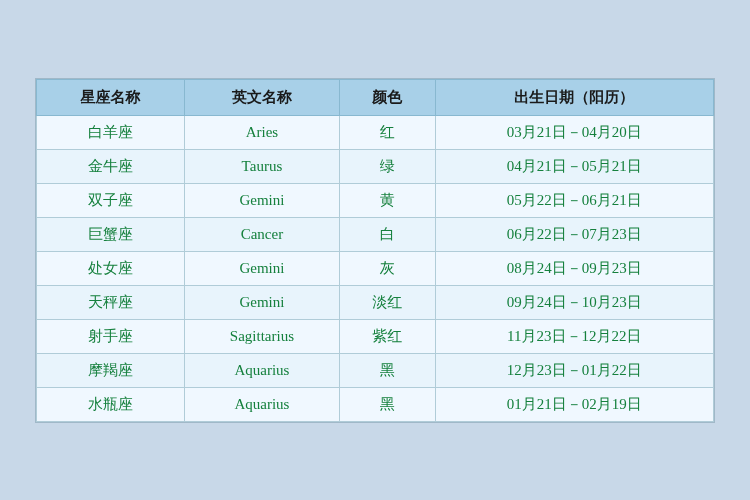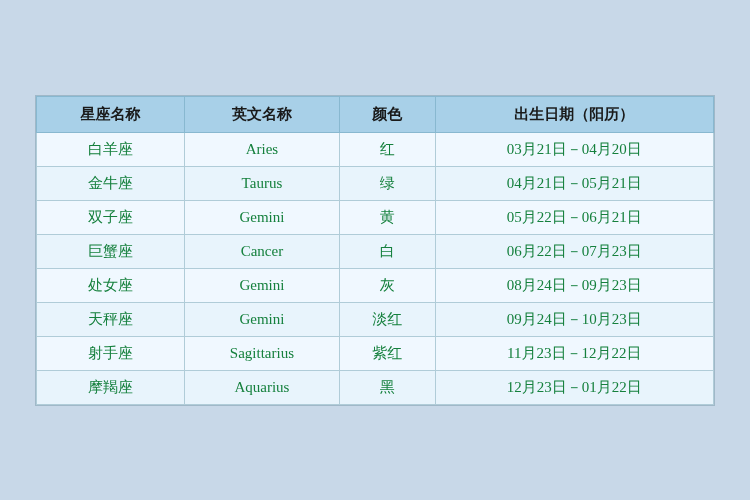--- a/index.html
+++ b/index.html
@@ -123,15 +123,21 @@
           <td>Sagittarius</td>
           <td>紫红</td>
           <td>11月23日－12月22日</td>
         </tr>
         <tr>
           <td>摩羯座</td>
           <td>Aquarius</td>
           <td>黑</td>
           <td>12月23日－01月22日</td>
         </tr>
+        <tr>
+          <td>水瓶座</td>
+          <td>Aquarius</td>
+          <td>黑</td>
+          <td>01月21日－02月19日</td>
+        </tr>
       </tbody>
   </table>
 </div>
 
 </body></html>

